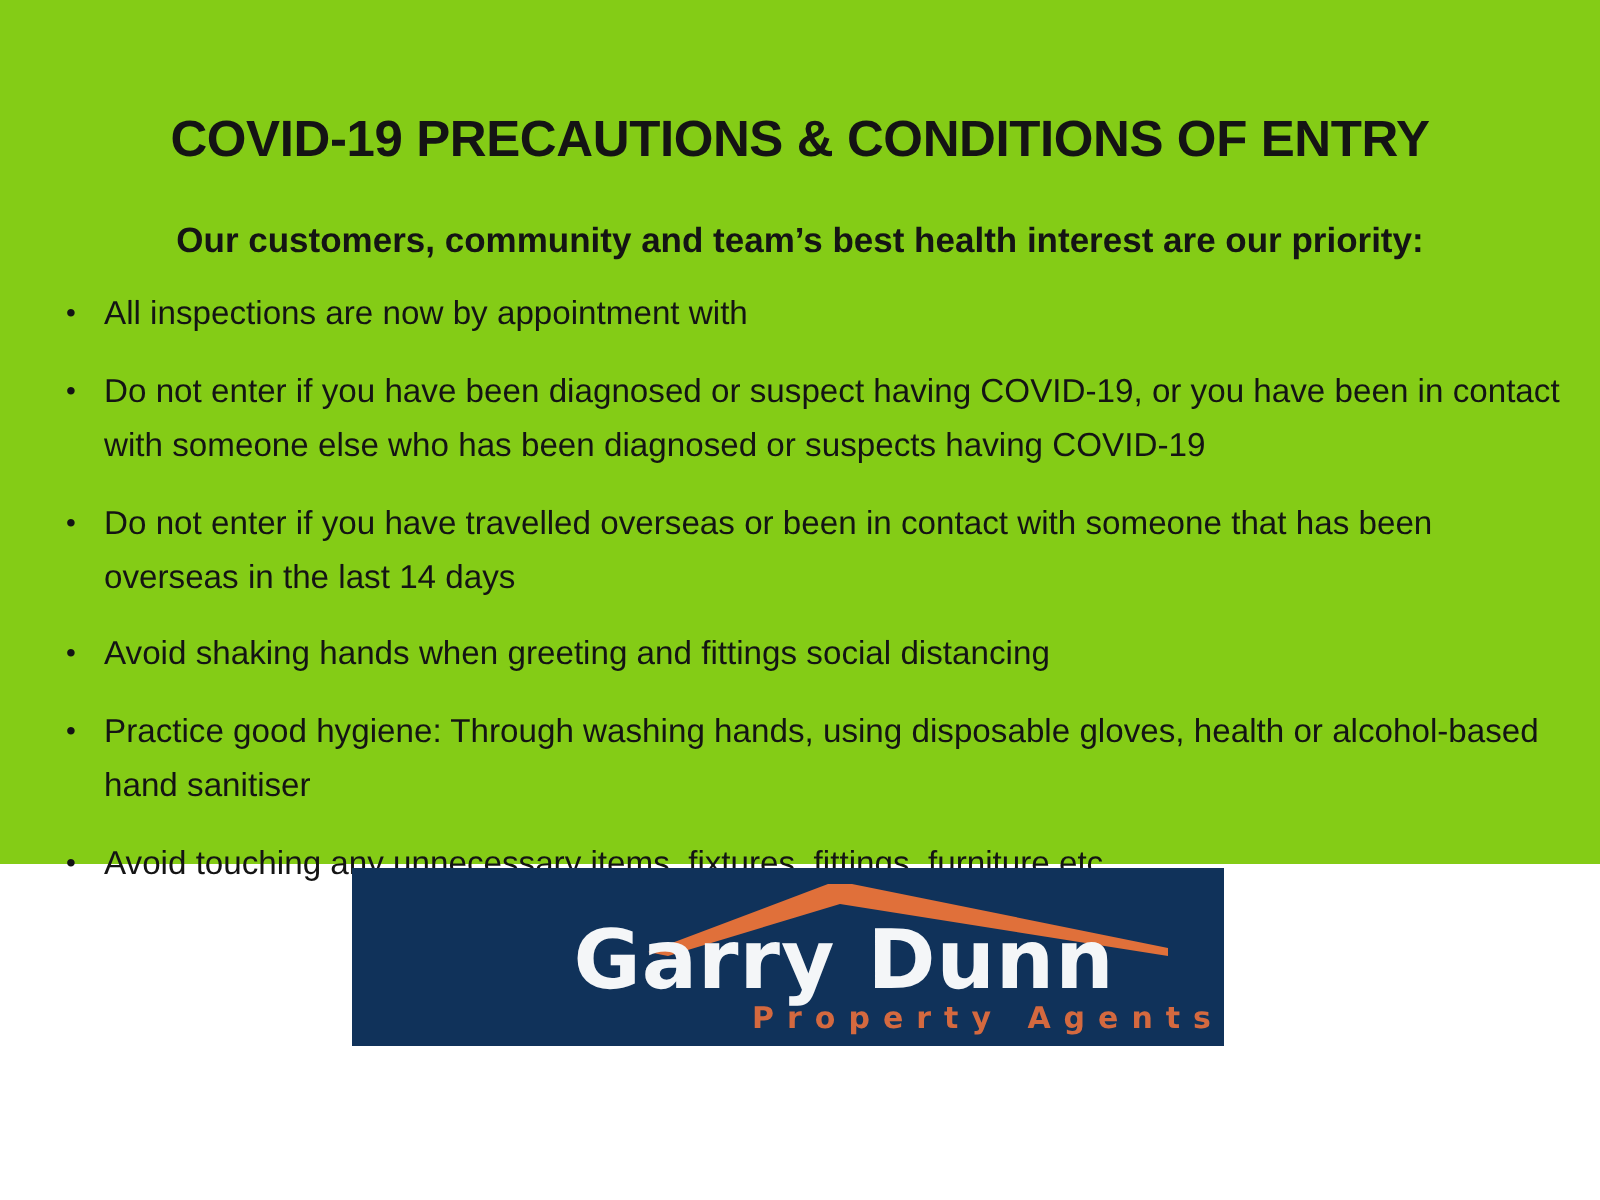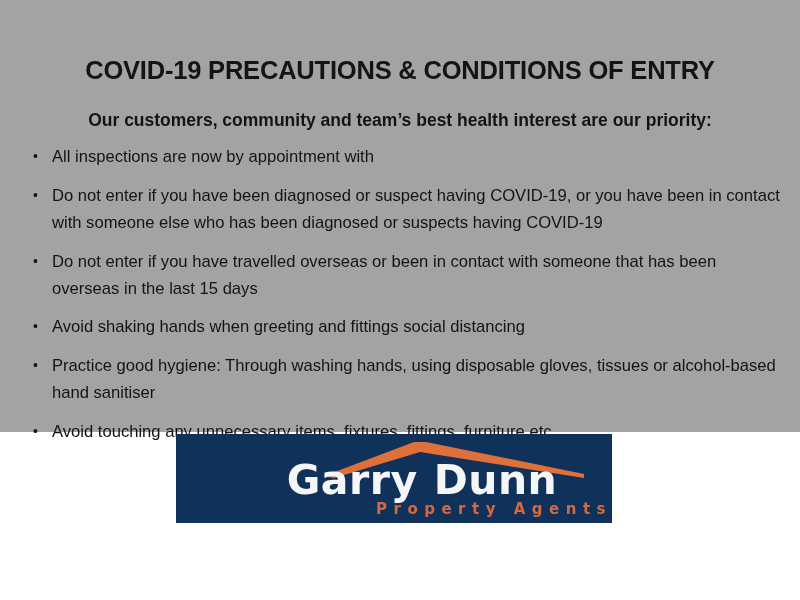--- a/index.html
+++ b/index.html
@@ -12,21 +12,21 @@
     background: #ffffff;
     font-family: "Liberation Sans", sans-serif;
     color: #111111;
     overflow: hidden;
   }
 
   .page {
     position: relative;
     width: 800px;
     height: 432px;
-    background: #a3a3a3;
+    background: #84cc16;
   }
 
   .doc-title {
     position: absolute;
     top: 56px;
     left: 0;
     width: 800px;
     text-align: center;
     font-size: 25.5px;
     font-weight: bold;
@@ -146,31 +146,31 @@
       <span class="bullet-text">All inspections are now by appointment with</span>
     </div>
 
     <div class="bullet-item">
       <span class="marker">•</span>
       <span class="bullet-text">Do not enter if you have been diagnosed or suspect having COVID-19, or you have been in contact with someone else who has been diagnosed or suspects having COVID-19</span>
     </div>
 
     <div class="bullet-item">
       <span class="marker">•</span>
-      <span class="bullet-text">Do not enter if you have travelled overseas or been in contact with someone that has been overseas in the last 15 days</span>
+      <span class="bullet-text">Do not enter if you have travelled overseas or been in contact with someone that has been overseas in the last 14 days</span>
     </div>
 
     <div class="bullet-item">
       <span class="marker">•</span>
       <span class="bullet-text">Avoid shaking hands when greeting and fittings social distancing</span>
     </div>
 
     <div class="bullet-item">
       <span class="marker">•</span>
-      <span class="bullet-text">Practice good hygiene: Through washing hands, using disposable gloves, tissues or alcohol-based hand sanitiser</span>
+      <span class="bullet-text">Practice good hygiene: Through washing hands, using disposable gloves, health or alcohol-based hand sanitiser</span>
     </div>
 
     <div class="bullet-item">
       <span class="marker">•</span>
       <span class="bullet-text">Avoid touching any unnecessary items, fixtures, fittings, furniture etc</span>
     </div>
 
   </div>
 
   <div class="logo-box">

